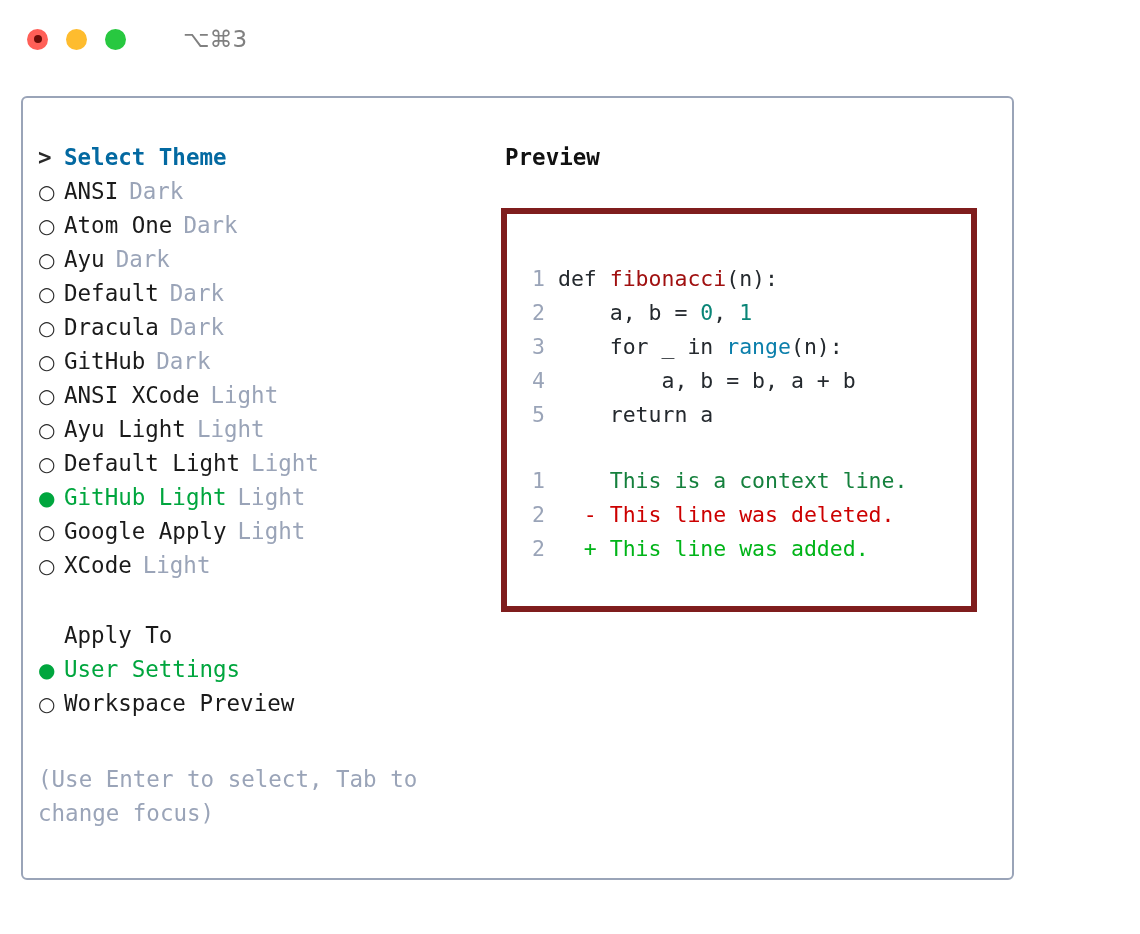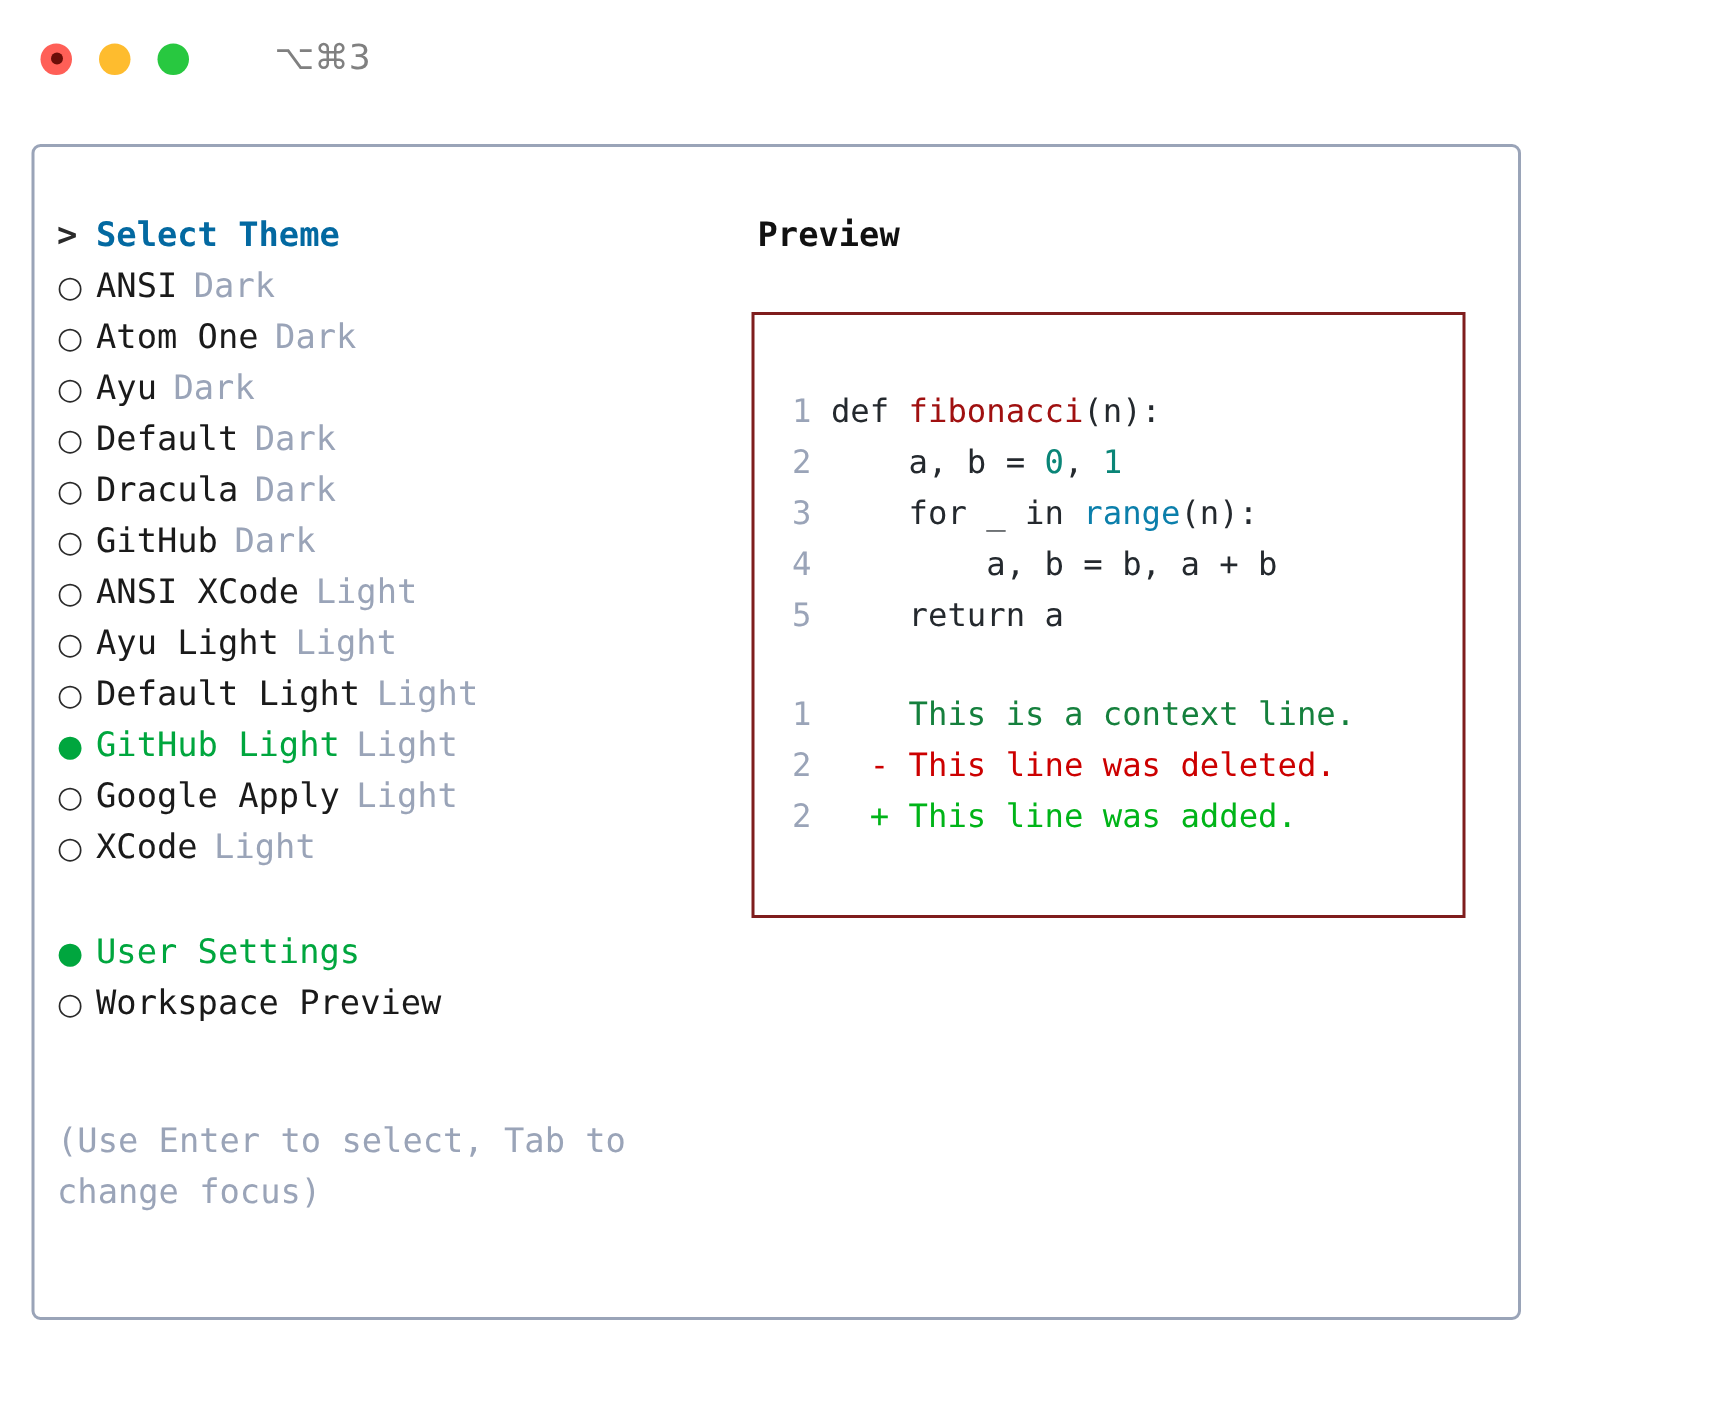--- a/index.html
+++ b/index.html
@@ -116,21 +116,21 @@
   .label { color: #1a1a1a; }
   .row.selected .label { color: #00a63e; }
   .row.header .label { font-weight: bold; color: #0369a1; }
   .variant {
     color: #9aa4b8;
     margin-left: 11px;
   }
   .spacer-md { height: 36px; }
 
   .hint {
-    margin-top: 18px;
+    margin-top: 2px;
     font-size: 22.5px;
     line-height: 34px;
     color: #9aa4b8;
     width: 400px;
   }
 
   
   .right {
     position: absolute;
     left: 478px;
@@ -140,21 +140,21 @@
   .preview-title {
     font-size: 22.5px;
     font-weight: bold;
     color: #111111;
     margin: 0 0 36px 4px;
     height: 28px;
   }
   .preview-box {
     width: 476px;
     height: 404px;
-    border: 2px solid #7f1d1d;
+    border: 6px solid #7f1d1d;
     box-sizing: border-box;
     position: relative;
   }
   .code {
     position: absolute;
     left: 16px;
     top: 48px;
     font-size: 21.5px;
     line-height: 34px;
     white-space: pre;
@@ -219,20 +219,24 @@
             <div class="row"><span class="marker">○</span><span class="label">ANSI XCode</span><span class="variant">Light</span></div>
             <div class="row"><span class="marker">○</span><span class="label">Ayu Light</span><span class="variant">Light</span></div>
             <div class="row"><span class="marker">○</span><span class="label">Default Light</span><span class="variant">Light</span></div>
             <div class="row selected"><span class="marker dot-on">●</span><span class="label">GitHub Light</span><span class="variant">Light</span></div>
             <div class="row"><span class="marker">○</span><span class="label">Google Apply</span><span class="variant">Light</span></div>
             <div class="row"><span class="marker">○</span><span class="label">XCode</span><span class="variant">Light</span></div>
           </div>
 
         <div class="spacer-md"></div>
 
+        <div class="row">
+          <span class="marker"> </span>
+          <span class="label">Apply To</span>
+        </div>
 
         <div id="apply-list">
             <div class="row selected"><span class="marker dot-on">●</span><span class="label">User Settings</span></div>
             <div class="row"><span class="marker">○</span><span class="label">Workspace Preview</span></div>
           </div>
 
         <div class="spacer-md"></div>
 
         <div class="hint">(Use Enter to select, Tab to change focus)</div>
       </div>

